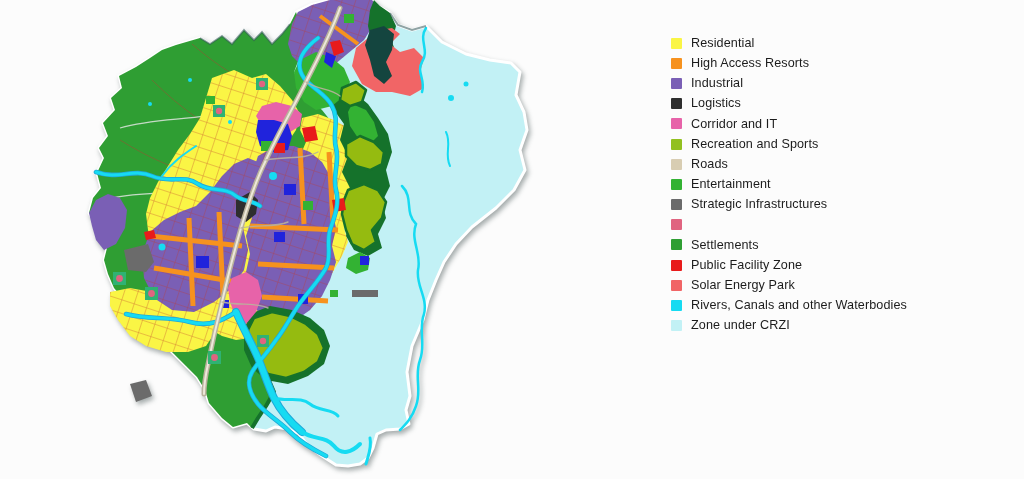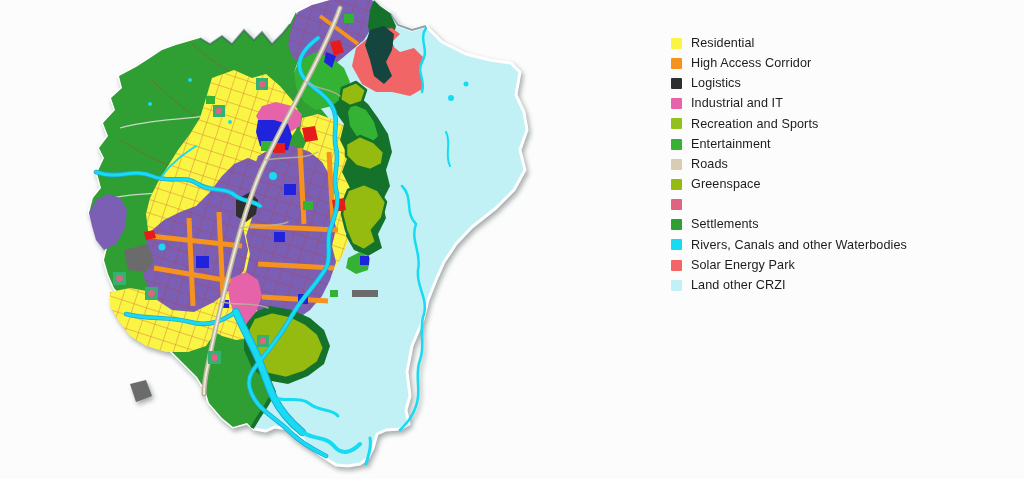--- a/index.html
+++ b/index.html
@@ -222,75 +222,83 @@
 </div>
 
 <div class="legend">
   <div class="legend-row">
     <span class="swatch" style="background: rgb(250, 245, 69);"></span>
     <span class="legend-label">Residential</span>
   </div>
 
   <div class="legend-row">
     <span class="swatch" style="background: rgb(246, 146, 30);"></span>
-    <span class="legend-label">High Access Corridor</span>
-  </div>
-
-
+    <span class="legend-label">High Access Resorts</span>
+  </div>
+
+
+  <div class="legend-row">
+    <span class="swatch" style="background: rgb(122, 95, 181);"></span>
+    <span class="legend-label">Industrial</span>
+  </div>
 
   <div class="legend-row">
     <span class="swatch" style="background: rgb(46, 46, 46);"></span>
     <span class="legend-label">Logistics</span>
   </div>
 
   <div class="legend-row">
     <span class="swatch" style="background: rgb(231, 99, 169);"></span>
-    <span class="legend-label">Industrial and IT</span>
+    <span class="legend-label">Corridor and IT</span>
   </div>
 
   <div class="legend-row">
     <span class="swatch" style="background: rgb(146, 192, 31);"></span>
     <span class="legend-label">Recreation and Sports</span>
   </div>
 
   <div class="legend-row">
+    <span class="swatch" style="background: rgb(216, 205, 178);"></span>
+    <span class="legend-label">Roads</span>
+  </div>
+
+  <div class="legend-row">
     <span class="swatch" style="background: rgb(51, 178, 51);"></span>
     <span class="legend-label">Entertainment</span>
   </div>
 
   <div class="legend-row">
-    <span class="swatch" style="background: rgb(216, 205, 178);"></span>
-    <span class="legend-label">Roads</span>
-  </div>
-
-
-
-  <div class="legend-row">
-    <span class="swatch" style="background: rgb(149, 187, 16);"></span>
-    <span class="legend-label">Greenspace</span>
-  </div>
+    <span class="swatch" style="background: rgb(107, 107, 107);"></span>
+    <span class="legend-label">Strategic Infrastructures</span>
+  </div>
+
+
 
 
   <div class="legend-row">
     <span class="swatch" style="background: rgb(224, 100, 128);"></span>
   </div>
 
   <div class="legend-row">
     <span class="swatch" style="background: rgb(47, 158, 51);"></span>
     <span class="legend-label">Settlements</span>
   </div>
 
+  <div class="legend-row">
+    <span class="swatch" style="background: rgb(232, 27, 27);"></span>
+    <span class="legend-label">Public Facility Zone</span>
+  </div>
+
+  <div class="legend-row">
+    <span class="swatch" style="background: rgb(241, 101, 102);"></span>
+    <span class="legend-label">Solar Energy Park</span>
+  </div>
 
   <div class="legend-row">
     <span class="swatch" style="background: rgb(22, 219, 242);"></span>
     <span class="legend-label">Rivers, Canals and other Waterbodies</span>
   </div>
 
   <div class="legend-row">
-    <span class="swatch" style="background: rgb(241, 101, 102);"></span>
-    <span class="legend-label">Solar Energy Park</span>
-  </div>
-
-  <div class="legend-row">
     <span class="swatch" style="background: rgb(194, 241, 245);"></span>
-    <span class="legend-label">Land other CRZI</span>
+    <span class="legend-label">Zone under CRZI</span>
   </div>
 </div>
 
 </body></html>

